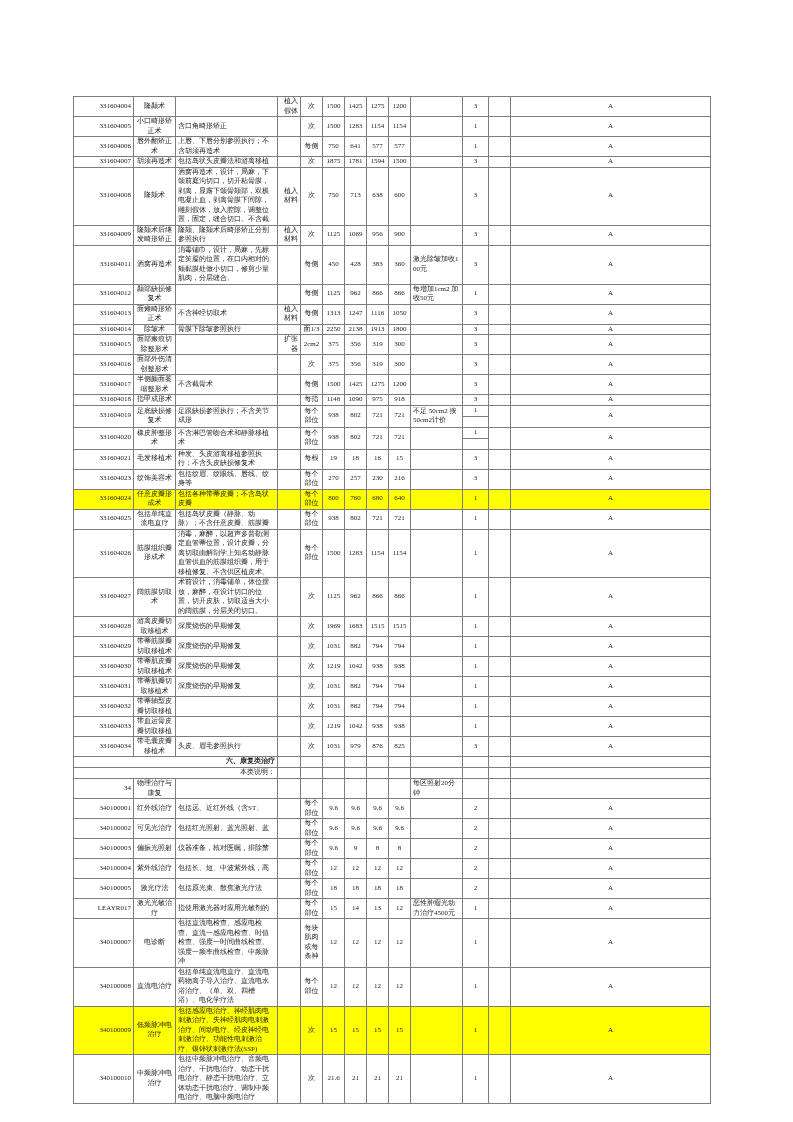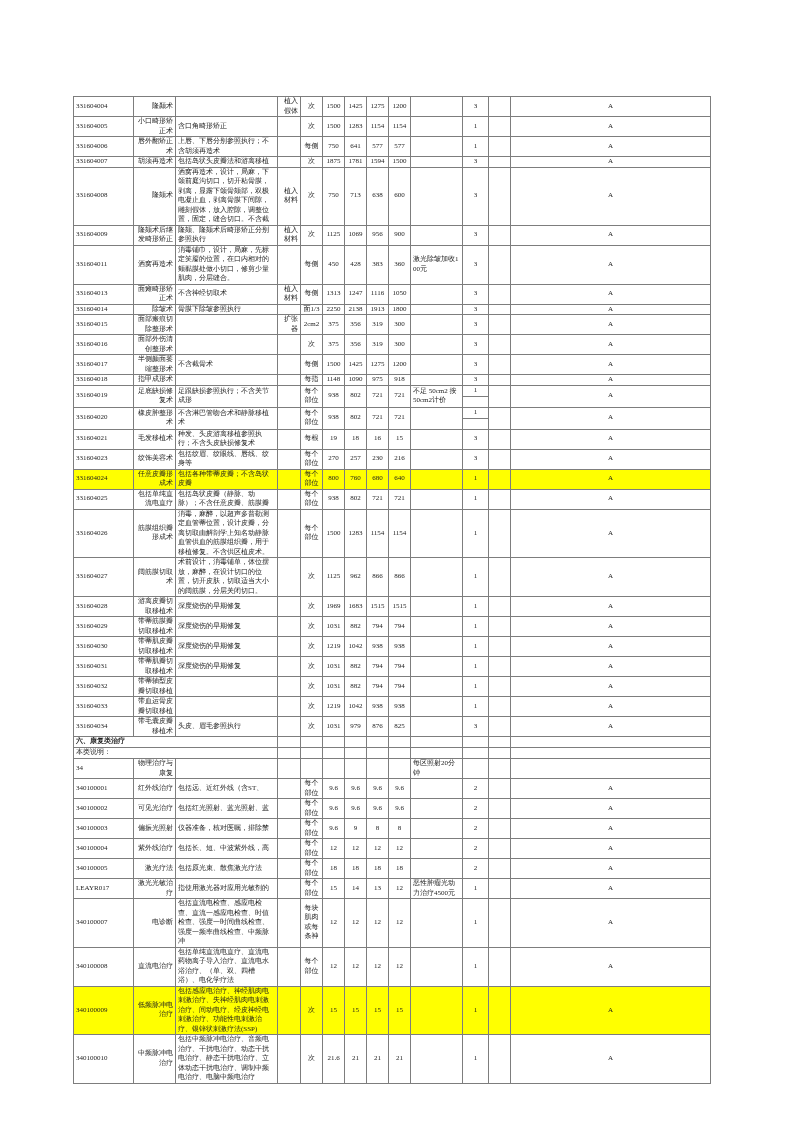--- a/index.html
+++ b/index.html
@@ -9,22 +9,22 @@
   }
   .tablewrap{position:absolute;left:73px;top:96px;}
   table{
     border-collapse:collapse;table-layout:fixed;width:637px;
     font-size:7px;line-height:9.5px;
   }
   td{
     border:1px solid #7d7d7d;padding:0 2px;vertical-align:middle;
     overflow:hidden;word-break:break-all;
   }
-  .c-code{text-align:left;font-family:Liberation Serif, serif;}
-  .c-name{text-align:right;}
+  .c-code{text-align:right;font-family:Liberation Serif, serif;}
+  .c-name{text-align:center;}
   .c-desc{text-align:left;}
   .c-mat{text-align:right;}
   .center{text-align:center;}
   tr.hl td{background:#ffff00;}
   tr.section td{font-weight:bold;margin-left:32px;}
   tr.clip td{height:15px;}
   tr.thin td{height:10px;}
   td.split{padding:0;}
   td.split .split-top{
     height:10px;border-bottom:1px solid #7d7d7d;
@@ -152,20 +152,35 @@
           <td class="center">450</td>
           <td class="center">428</td>
           <td class="center">383</td>
           <td class="center">360</td>
           <td>激光除皱加收100元</td>
           <td class="center">3</td>
           <td></td>
           <td class="center">A</td>
         </tr>
         <tr class="">
+          <td class="c-code">331604012</td>
+          <td class="c-name">颞部缺损修复术</td>
+          <td class="c-desc"></td>
+          <td class="c-mat"></td>
+          <td class="center">每侧</td>
+          <td class="center">1125</td>
+          <td class="center">962</td>
+          <td class="center">866</td>
+          <td class="center">866</td>
+          <td>每增加1cm2 加收50元</td>
+          <td class="center">1</td>
+          <td></td>
+          <td class="center">A</td>
+        </tr>
+        <tr class="">
           <td class="c-code">331604013</td>
           <td class="c-name">面瘫畸形矫正术</td>
           <td class="c-desc">不含神经切取术</td>
           <td class="c-mat">植入材料</td>
           <td class="center">每侧</td>
           <td class="center">1313</td>
           <td class="center">1247</td>
           <td class="center">1116</td>
           <td class="center">1050</td>
           <td></td>

